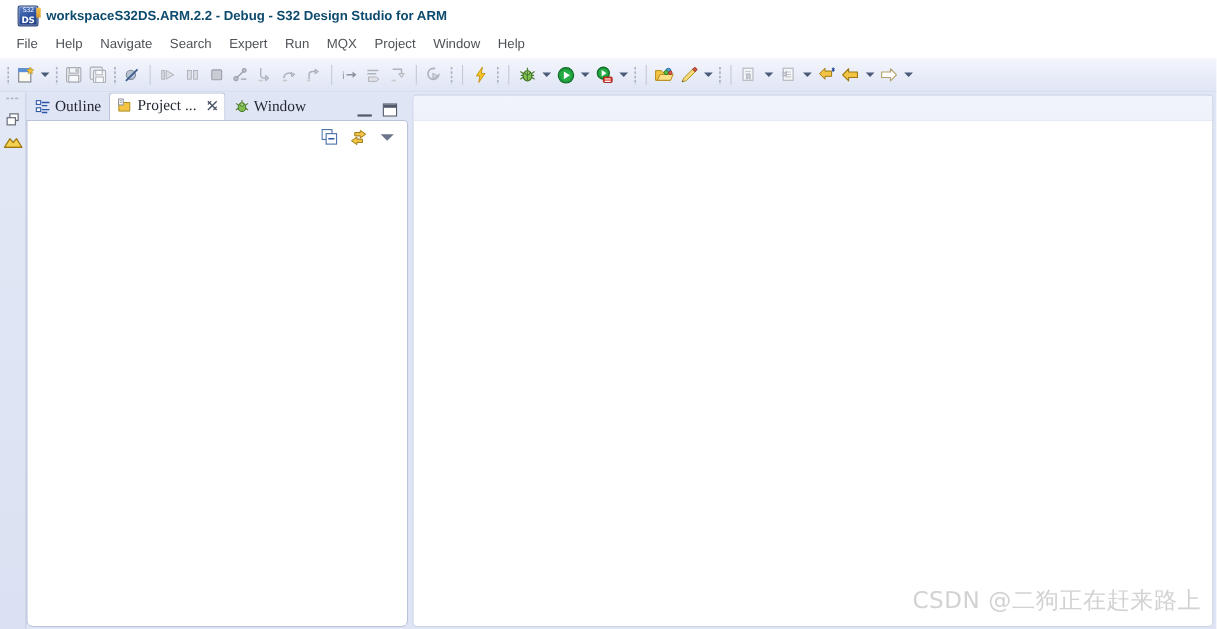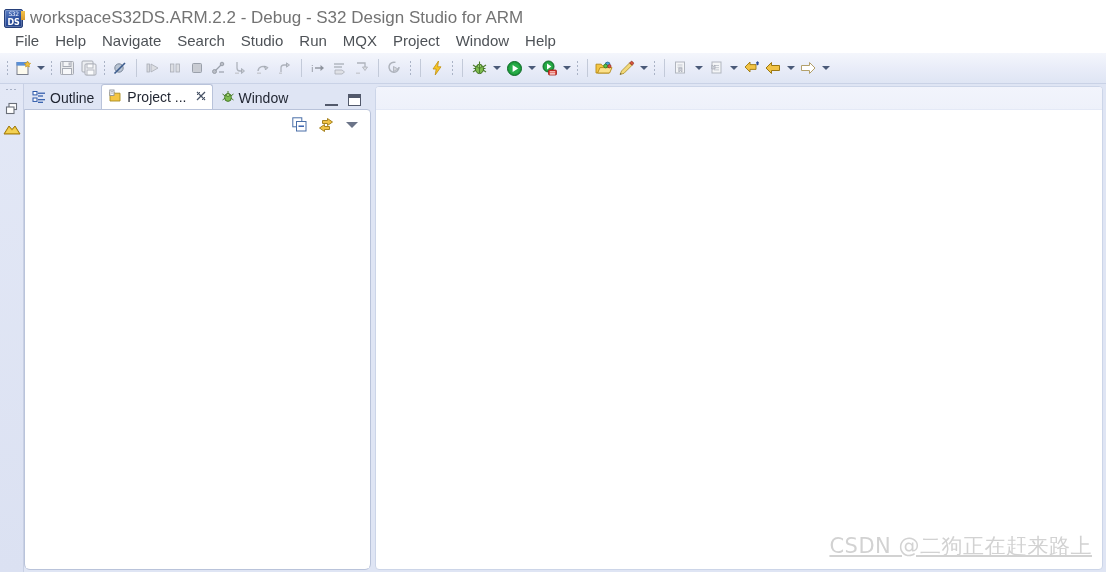--- a/index.html
+++ b/index.html
@@ -13,22 +13,22 @@
     font-family: "Liberation Sans", sans-serif;
     overflow: hidden;
     position: relative;
   }
 
   
   .titlebar {
     height: 28px;
     background: #ffffff;
     display: flex;
-    align-items: flex-end;
-    padding-left: 4px;
+    align-items: center;
+    padding-left: 16px;
     box-sizing: border-box;
   }
   .app-icon {
     width: 17px; height: 17px;
     border-radius: 2px;
     background: linear-gradient(160deg,#5b7fc4 0%,#2c4f9e 55%,#1d3a7d 100%);
     border: 1px solid #27407a;
     position: relative;
     flex: none;
     margin-right: 7px;
@@ -48,36 +48,37 @@
     font-weight: bold;
     font-family: "DejaVu Sans", sans-serif;
     letter-spacing: -.3px;
   }
   .app-icon .corner {
     position: absolute; right: -3px; top: 1px;
     width: 4px; height: 9px;
     background: linear-gradient(#f3c24a,#d99b2e);
   }
   .title-text {
-    font-size: 17px;
-    color: #737373;
+    font-size: 12px;
+    color: #0c4a6e;
     white-space: nowrap;
+    font-weight: bold;
   }
 
   
   .menubar {
     height: 25px;
     background: #ffffff;
     display: flex;
     align-items: center;
     padding-left: 7px;
     box-sizing: border-box;
   }
   .menu-item {
-    font-size: 15px;
+    font-size: 12px;
     color: #4e5257;
     padding: 2px 8px 3px 8px;
     white-space: nowrap;
     cursor: default;
   }
 
   
   .toolbar {
     height: 31px;
     background: linear-gradient(#f4f6fc 0%, #e8ecf8 55%, #dfe5f4 100%);
@@ -173,21 +174,21 @@
     gap: 4px;
   }
   .tab.active {
     background: #ffffff;
     border-color: #b9c3da;
     height: 25px;
     position: relative;
     z-index: 3;
     justify-content: flex-end;
   }
-  .tab .tablabel { line-height: 1; }
+  .tab .tablabel { line-height: 1; font-family: Liberation Serif, serif; }
   .tab-close {
     font-size: 12px;
     color: #4a5568;
     margin-left: 5px;
     line-height: 1;
   }
   .tab-ctrls {
     margin-left: auto;
     display: flex;
     align-items: center;
@@ -267,41 +268,40 @@
   
   .watermark {
     position: absolute;
     right: 14px;
     bottom: 12px;
     font-size: 21px;
     color: #d2d2d2;
     font-family: "DejaVu Sans", sans-serif;
     white-space: nowrap;
     letter-spacing: .5px;
-    text-decoration: underline;
   }
 </style>
 </head>
 <body>
 
 <div class="titlebar">
   <div class="app-icon">
     <div class="s32">S32</div>
     <div class="ds">DS</div>
     <div class="corner"></div>
   </div>
   <div class="title-text">workspaceS32DS.ARM.2.2 - Debug - S32 Design Studio for ARM</div>
 </div>
 
 <div class="menubar">
   <div class="menu-item">File</div>
   <div class="menu-item">Help</div>
   <div class="menu-item">Navigate</div>
   <div class="menu-item">Search</div>
-  <div class="menu-item">Studio</div>
+  <div class="menu-item">Expert</div>
   <div class="menu-item">Run</div>
   <div class="menu-item">MQX</div>
   <div class="menu-item">Project</div>
   <div class="menu-item">Window</div>
   <div class="menu-item">Help</div>
 </div>
 
 <div class="toolbar">
 
   <div class="tb-grip"></div>

